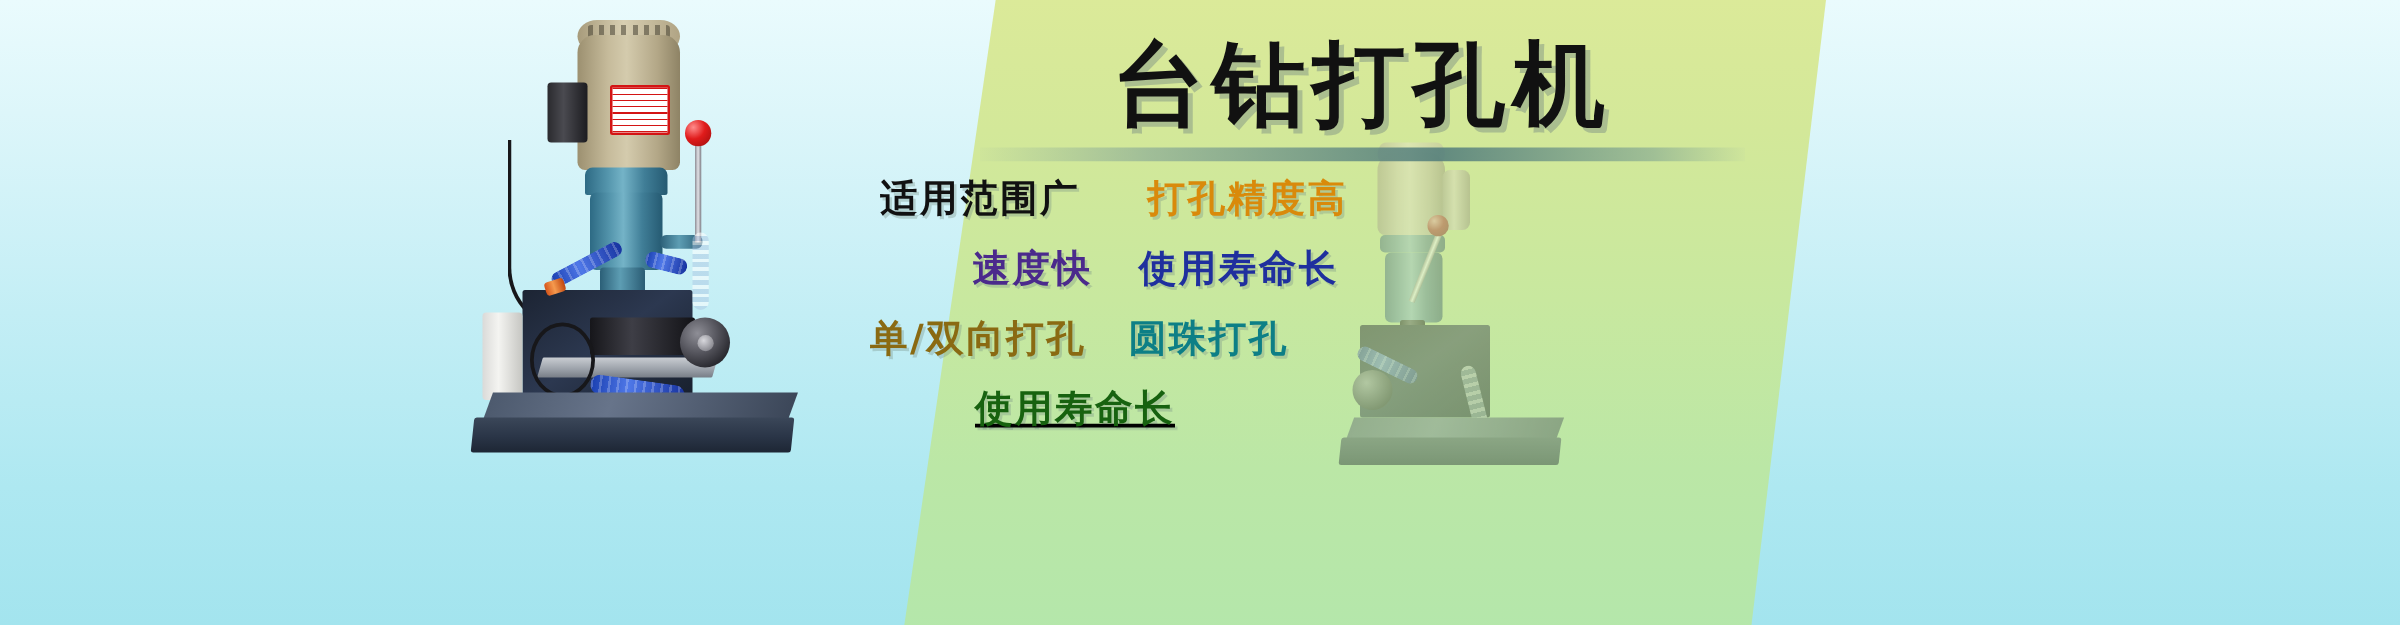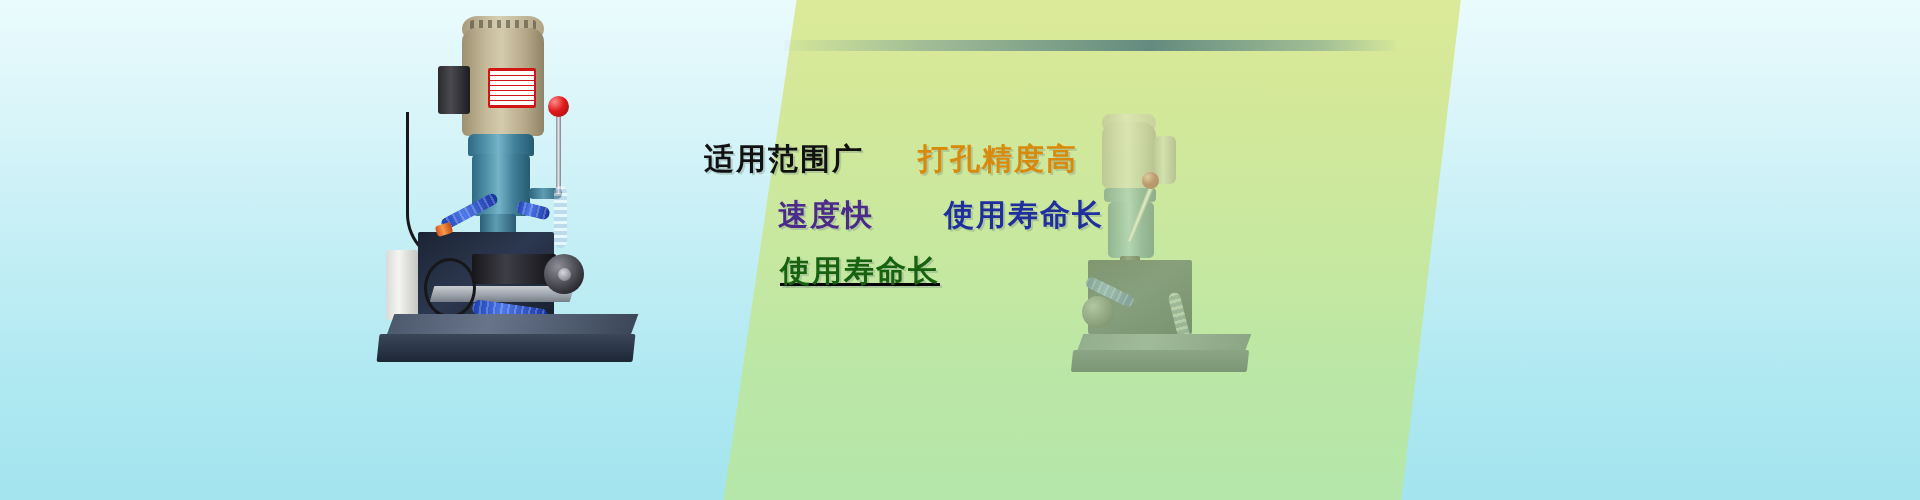--- a/index.html
+++ b/index.html
@@ -35,21 +35,21 @@
   
   .features{position:absolute;left:672px;top:133px;width:700px;}
   .frow{display:flex;height:52px;align-items:center;}
   .feat{
     font-size:30px;font-weight:bold;letter-spacing:2px;white-space:nowrap;
     text-shadow:2px 2px 0 rgba(120,145,135,.35);
   }
   .r1{justify-content:flex-start;padding-left:32px;}
   .r1 .f-a{margin-right:54px;}
   .r2{padding-left:106px;}
-  .r2 .f-a{margin-right:70px;}
+  .r2 .f-a{margin-right:37px;}
   .r3{padding-left:24px;}
   .r3 .f-a{margin-right:34px;}
   .r4{padding-left:108px;text-decoration:underline;}
   .frow.sp{margin-top:4px;}
 
   
   .photo{position:absolute;}
 
   
   #machine-left{left:376px;top:8px;width:270px;height:360px;}
@@ -158,30 +158,35 @@
     <div class="m-body" style="left:10px;top:150px;width:104px;height:74px;"></div>
     <div class="m-wheel" style="left:4px;top:186px;width:32px;height:32px;"></div>
     <div class="m-hose" style="left:6px;top:176px;width:52px;height:12px;transform:rotate(26deg);"></div>
     <div class="m-hose-clear" style="left:96px;top:182px;width:12px;height:56px;transform:rotate(-14deg);"></div>
 
     <div class="m-base-top" style="left:2px;top:224px;width:168px;height:18px;transform:skewX(-20deg);"></div>
     <div class="m-base" style="left:-6px;top:240px;width:176px;height:22px;transform:skewX(-6deg);"></div>
   </div>
 
   <div class="title-wrap">
+    <div class="title">台钻打孔机</div>
     <div class="divider"></div>
   </div>
 
   <div class="features">
     <div class="frow r1">
       <span class="feat f-a" style="color:#111111">适用范围广</span>
       <span class="feat" style="color:#d98a0b">打孔精度高</span>
     </div>
     <div class="frow r2 sp">
       <span class="feat f-a" style="color:#4b2a8c">速度快</span>
       <span class="feat" style="color:#1f2f9e">使用寿命长</span>
     </div>
+    <div class="frow r3 sp">
+      <span class="feat f-a" style="color:#8a6a12">单/双向打孔</span>
+      <span class="feat" style="color:#0d7f86">圆珠打孔</span>
+    </div>
     <div class="frow r4 sp">
       <span class="feat" style="color:#17620f">使用寿命长</span>
     </div>
   </div>
 
 </div>
 
 </body></html>

